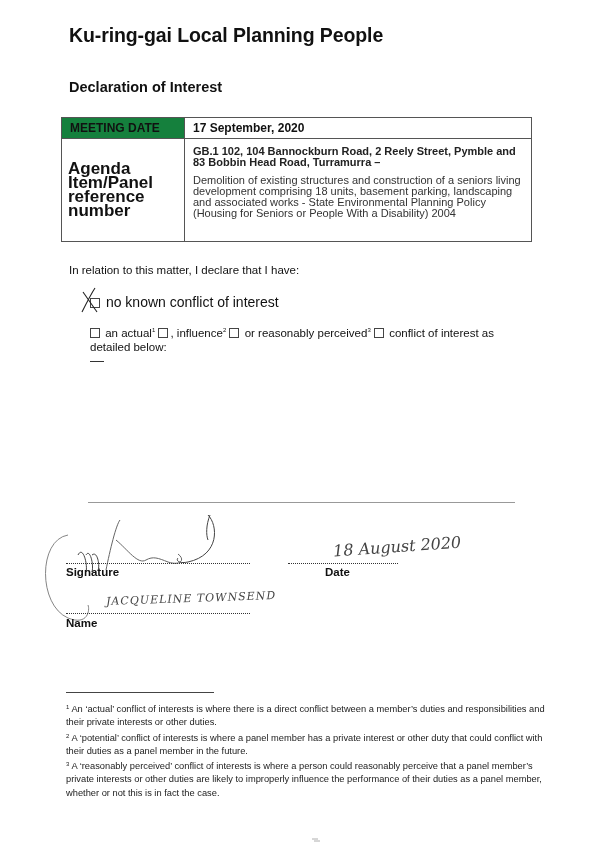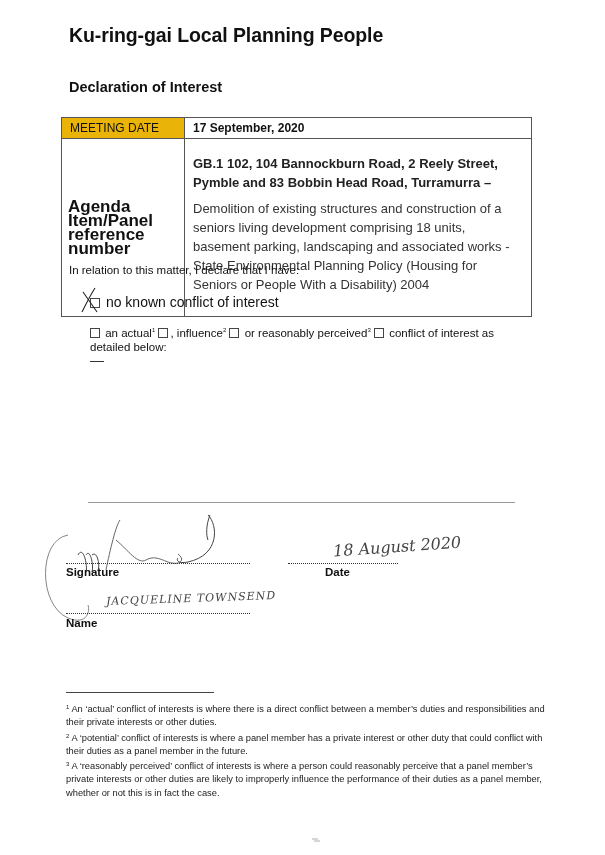--- a/index.html
+++ b/index.html
@@ -2,24 +2,24 @@
 <html><head>
 <meta charset="utf-8">
 <style>
   html, body { margin: 0; padding: 0; background: #ffffff; }
   body { width: 605px; height: 855px; position: relative; overflow: hidden; font-family: "Liberation Sans", sans-serif; color: #111; }
   .abs { position: absolute; }
   .title { left: 69px; top: 24px; font-size: 19.5px; font-weight: bold; letter-spacing: -0.1px; }
   .subtitle { left: 69px; top: 79px; font-size: 14.5px; font-weight: bold; }
   table.info { position: absolute; left: 61px; top: 117px; width: 471px; border-collapse: collapse; font-size: 12px; }
   table.info td { border: 1px solid #555; vertical-align: middle; }
-  .th-cell { width: 106px; font-weight: normal; font-size: 12px; padding: 3px 8px; background: #eab308; }
+  .th-cell { width: 106px; font-weight: bold; font-size: 12px; padding: 3px 8px; background: #15803d; }
   .date-cell { font-weight: bold; font-size: 12px; padding: 3px 8px; }
   .agenda-label { font-weight: bold; font-size: 17px; line-height: 14px; padding: 10px 6px; }
-  .agenda-body { padding: 15px 8px 22px 8px; font-size: 13px; line-height: 19px; color: #333; }
+  .agenda-body { padding: 7px 8px 22px 8px; font-size: 11px; line-height: 11px; color: #333; }
   .agenda-body .addr { font-weight: bold; color: #222; margin-bottom: 7px; }
   .declare { left: 69px; top: 264px; font-size: 11.5px; }
   .opt1 { left: 90px; top: 294px; font-size: 14px; }
   .opt2 { left: 90px; top: 323px; font-size: 11.5px; line-height: 14px; width: 440px; }
   .box { display: inline-block; width: 8px; height: 8px; border: 1px solid #444; vertical-align: -1px; margin-right: 2px; }
   .short-line { left: 90px; top: 361px; width: 14px; border-top: 1px solid #333; }
   .rule { left: 88px; top: 502px; width: 427px; border-top: 1px solid #999; }
   .dots { border-top: 1px dotted #333; }
   .sig-dots { left: 66px; top: 563px; width: 184px; }
   .date-dots { left: 288px; top: 563px; width: 110px; }

